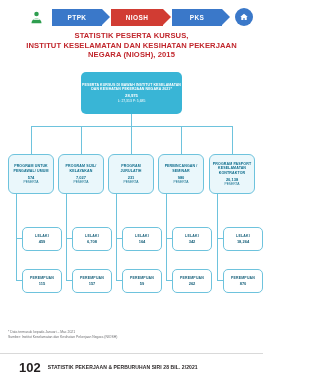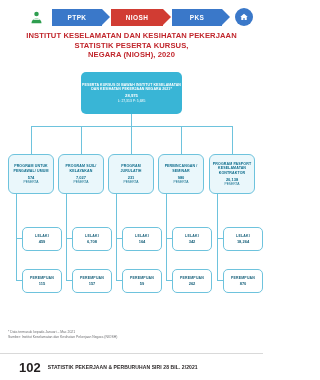--- a/index.html
+++ b/index.html
@@ -124,23 +124,23 @@
     <span>PKS</span>
   </div>
   <div class="bc-home">
     <svg width="10" height="10" viewBox="0 0 24 24" aria-hidden="true">
       <path d="M12 4L3 12h2.5v7h5v-4.5h3V19h5v-7H21z" fill="#ffffff"></path>
     </svg>
   </div>
 </div>
 
 <div class="title">
+  <div>STATISTIK PESERTA KURSUS,</div>
   <div>INSTITUT KESELAMATAN DAN KESIHATAN PEKERJAAN</div>
-  <div>STATISTIK PESERTA KURSUS,</div>
-  <div>NEGARA (NIOSH), 2020</div>
+  <div>NEGARA (NIOSH), 2015</div>
 </div>
 
 <div class="chart">
 
   <div class="root-node">
     <div class="root-title">PESERTA KURSUS DI BAWAH INSTITUT KESELAMATAN DAN KESIHATAN PEKERJAAN NEGARA 2021*</div>
     <div class="root-total">28,975</div>
     <div class="root-split">L: 27,313    P: 5,685</div>
   </div>
 

